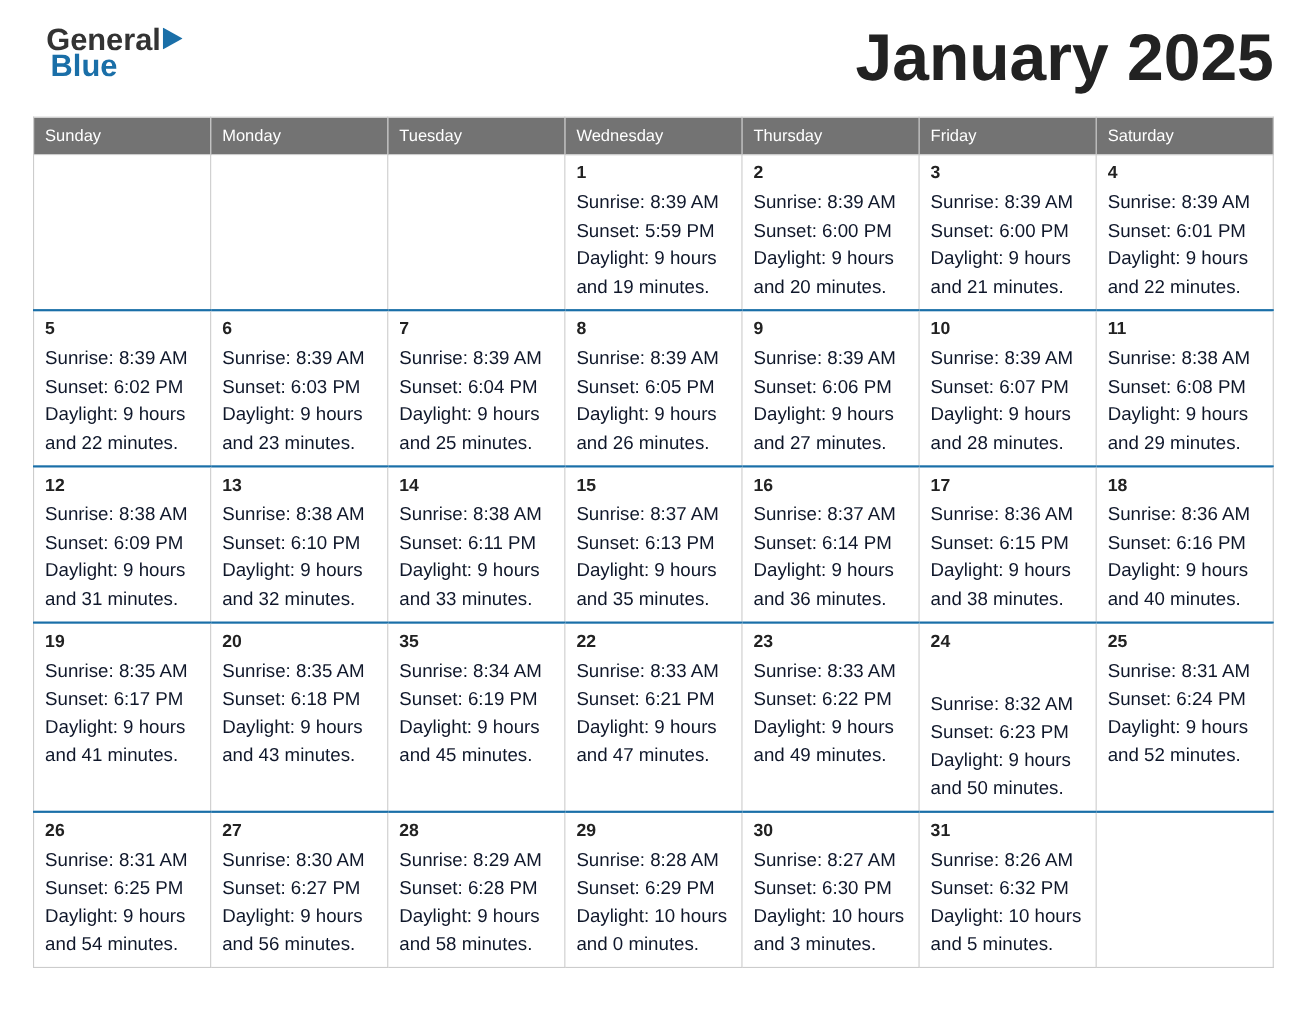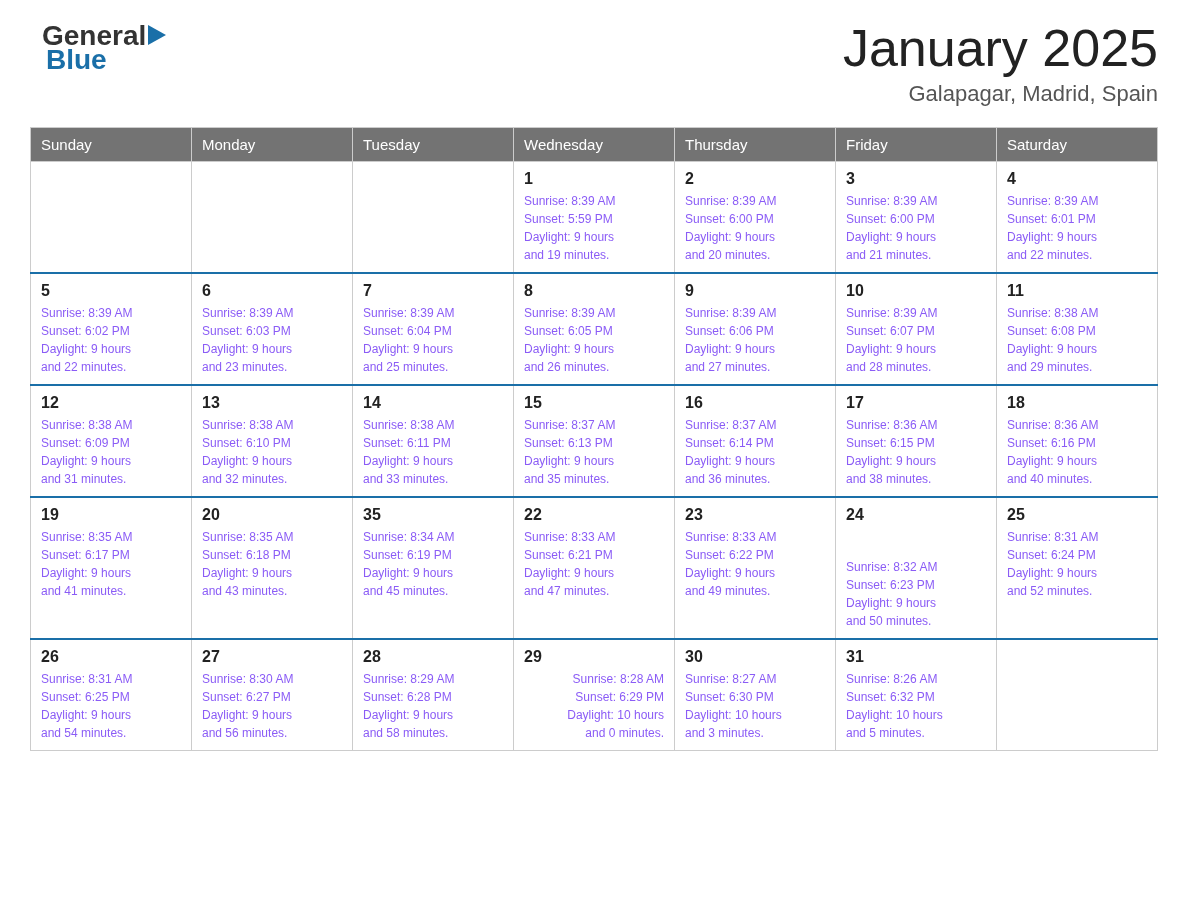--- a/index.html
+++ b/index.html
@@ -34,22 +34,22 @@
       font-size: 28px;
       font-weight: bold;
       color: #1a6fa8;
       margin-top: -8px;
       padding-left: 4px;
     }
     .title-block {
       text-align: right;
     }
     .month-year {
-      font-size: 52px;
-      font-weight: normal;
+      font-size: 60px;
+      font-weight: bold;
       color: #222;
       line-height: 1.1;
     }
     .location {
       font-size: 22px;
       color: #555;
       margin-top: 4px;
     }
     .calendar {
       width: 100%;
@@ -73,22 +73,22 @@
       color: #333;
       height: 110px;
     }
     .day-number {
       font-size: 16px;
       font-weight: bold;
       color: #222;
       margin-bottom: 4px;
     }
     .day-info {
-      font-size: 12px;
-      color: #8b5cf6;
+      font-size: 17px;
+      color: #0f172a;
       line-height: 1.5;
     }
     .empty-cell {
       background: #fff;
     }
     .row-divider td {
       border-top: 2px solid #1a6fa8;
     }
   </style>
 </head>
@@ -101,21 +101,20 @@
       <div style="display:inline-block; margin-left:2px; margin-top:2px;">
         <svg width="18" height="20" viewBox="0 0 18 20">
           <polygon points="0,0 18,10 0,20" fill="#1a6fa8"></polygon>
         </svg>
       </div>
     </div>
     <div class="logo-line2">Blue</div>
   </div>
   <div class="title-block">
     <div class="month-year">January 2025</div>
-    <div class="location">Galapagar, Madrid, Spain</div>
   </div>
 </div>
 
 <table class="calendar">
   <thead>
     <tr>
     <th>Sunday</th>
         <th>Monday</th>
         <th>Tuesday</th>
         <th>Wednesday</th>
@@ -328,21 +327,21 @@
         </td>
         <td>
           <div class="day-number">28</div>
           <div class="day-info" style="white-space: pre-line;">Sunrise: 8:29 AM
 Sunset: 6:28 PM
 Daylight: 9 hours
 and 58 minutes.</div>
         </td>
         <td>
           <div class="day-number">29</div>
-          <div class="day-info" style="white-space: pre-line; text-align: right;">Sunrise: 8:28 AM
+          <div class="day-info" style="white-space: pre-line;">Sunrise: 8:28 AM
 Sunset: 6:29 PM
 Daylight: 10 hours
 and 0 minutes.</div>
         </td>
         <td>
           <div class="day-number">30</div>
           <div class="day-info" style="white-space: pre-line;">Sunrise: 8:27 AM
 Sunset: 6:30 PM
 Daylight: 10 hours
 and 3 minutes.</div>

